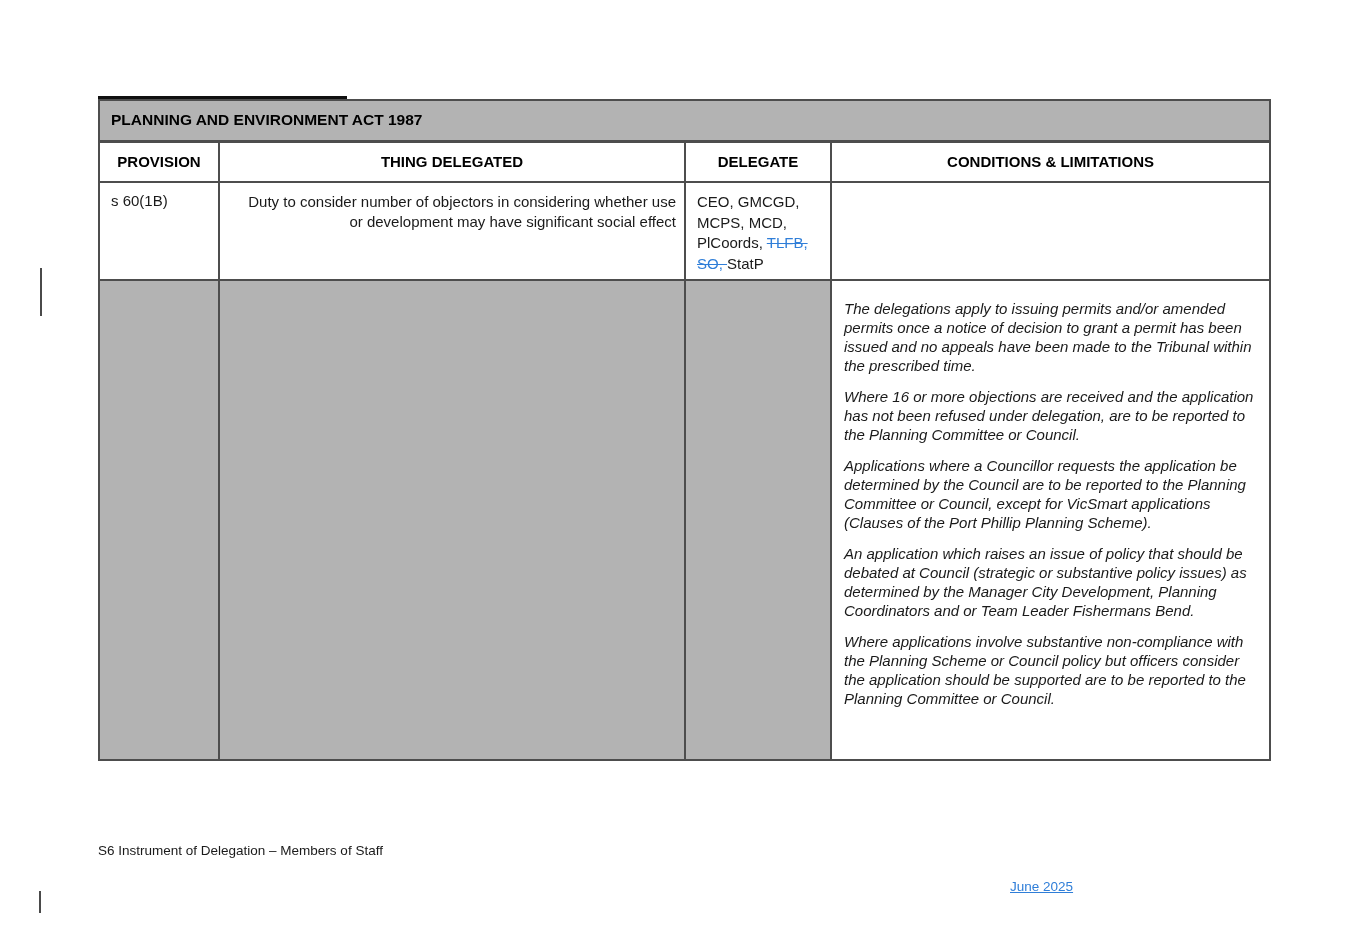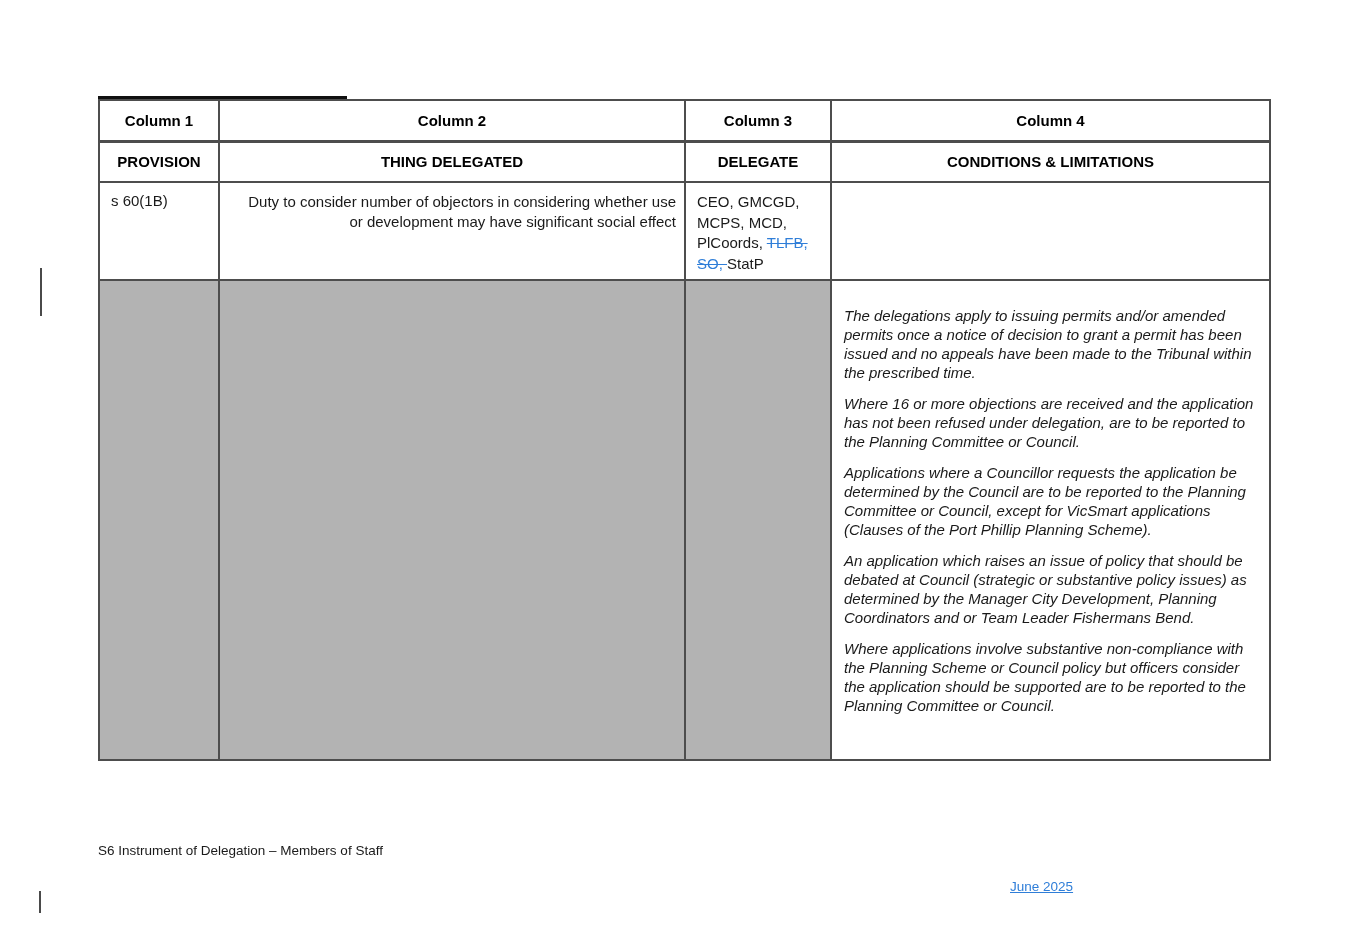--- a/index.html
+++ b/index.html
@@ -62,21 +62,21 @@
   .strike {
     color: #2f7ed8;
     text-decoration: line-through;
     text-decoration-color: #2f7ed8;
   }
 
   .gray-row td { height: 480px; }
   .gray-cell { background: #b3b3b3; }
   .conditions-cell {
     background: #ffffff;
-    padding: 25px 11px 10px 12px;
+    padding: 18px 11px 10px 12px;
     font-style: italic;
     line-height: 19px;
     color: #1a1a1a;
   }
   .conditions-cell p { margin: 0 0 12px 0; }
   .conditions-cell p.extra-gap { margin-top: 12px; }
 
   .footer-left {
     position: absolute; left: 98px; top: 843px;
     font-size: 13.5px; color: #1a1a1a;
@@ -100,27 +100,24 @@
 
   <table class="doc-table">
     <colgroup>
       <col style="width:120px">
       <col style="width:466px">
       <col style="width:146px">
       <col style="width:439px">
     </colgroup>
 
     <tbody>
+        <tr class="title-row">
+      <td colspan="4">PLANNING AND ENVIRONMENT ACT 1987</td>
+    </tr>
 
-    <tr class="colhead-row">
-      <td>Column 1</td>
-      <td>Column 2</td>
-      <td>Column 3</td>
-      <td>Column 4</td>
-    </tr>
 
     <tr class="fieldhead-row">
       <td>PROVISION</td>
       <td>THING DELEGATED</td>
       <td>DELEGATE</td>
       <td>CONDITIONS &amp; LIMITATIONS</td>
     </tr>
 
     <tr class="data-row">
       <td class="provision-cell">s 60(1B)</td>

